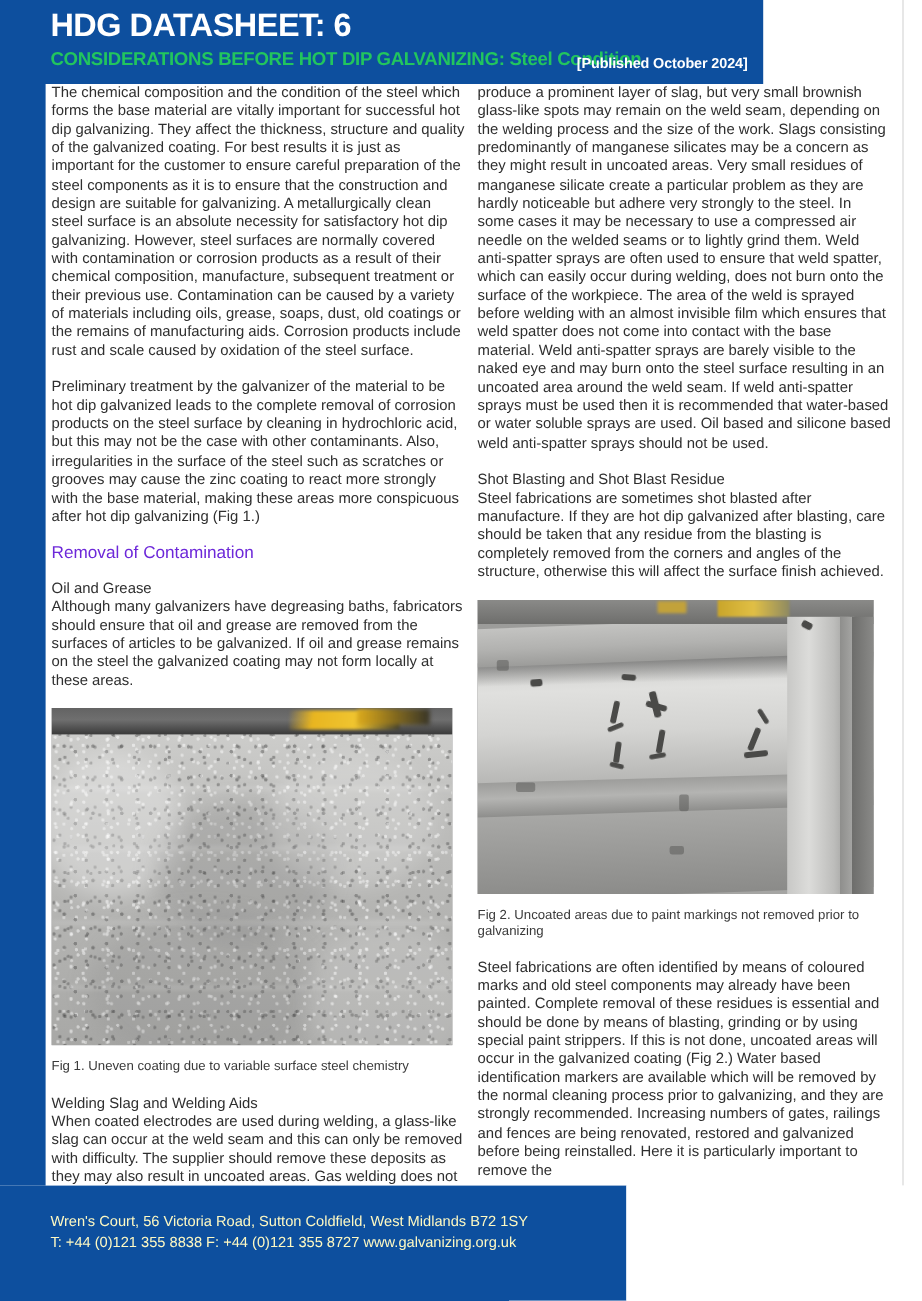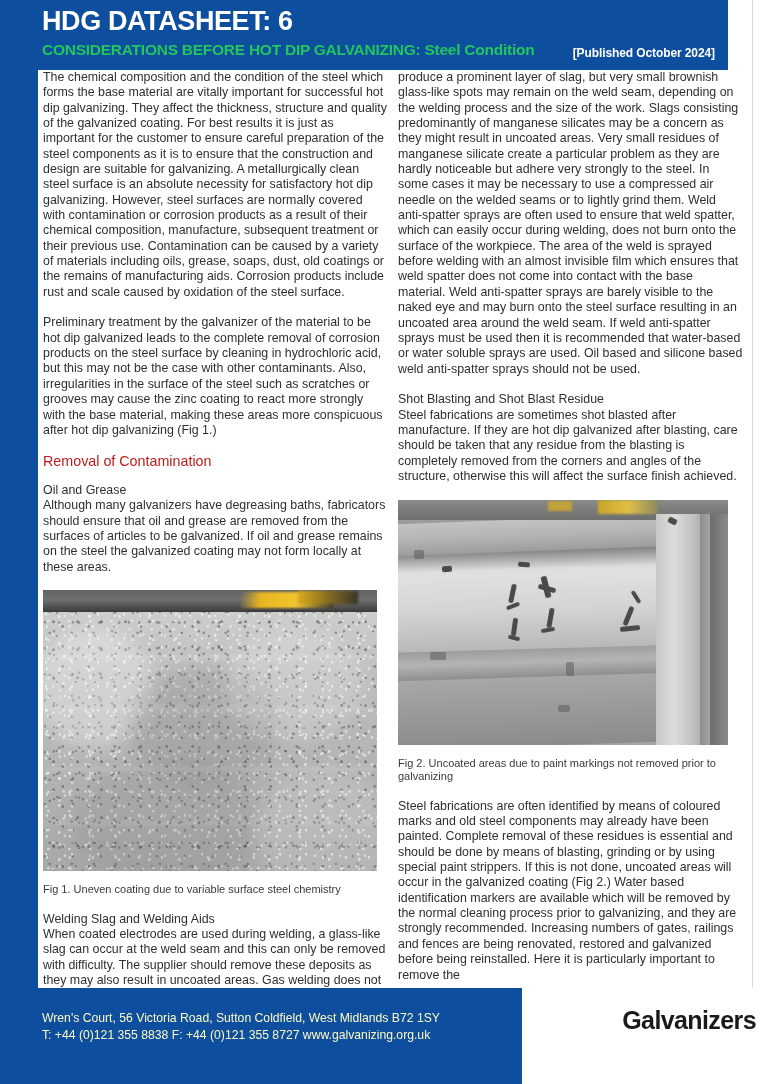--- a/index.html
+++ b/index.html
@@ -27,21 +27,21 @@
     left: 0;
     top: 0;
     width: 38px;
     height: 988px;
     background: #0d4f9e;
   }
   .header-band {
     position: absolute;
     left: 0;
     top: 0;
-    width: 728px;
+    width: 636px;
     height: 70px;
     background: #0d4f9e;
   }
   .header-inner {
     position: absolute;
     left: 38px;
     top: 0;
     right: 0;
     height: 70px;
   }
@@ -101,21 +101,21 @@
     color: #2f2f2f;
     font-size: 12.4px;
     line-height: 15.35px;
     text-align: left;
   }
   p.body { margin-bottom: 15.3px; }
   p.body.tight { margin-bottom: 0; }
 
   .sec-head {
     font-size: 14.3px;
-    color: #b91c1c;
+    color: #6d28d9;
     margin: 3px 0 14px 0;
   }
   .subhead {
     font-size: 12.4px;
     color: #2f2f2f;
     margin-bottom: 0;
   }
   .caption {
     font-size: 11px;
     line-height: 13.6px;
@@ -424,17 +424,16 @@
   <div class="right-margin"></div>
 
   <div class="footer">
     <div class="footer-text">
       <div>Wren's Court, 56 Victoria Road, Sutton Coldfield, West Midlands B72 1SY</div>
       <div>T: +44 (0)121 355 8838  F: +44 (0)121 355 8727  www.galvanizing.org.uk</div>
     </div>
   </div>
   <div class="footer-right">
     <div class="logo">
-      <div>Galvanizers</div>
     </div>
   </div>
 
 </div>
 
 </body></html>

